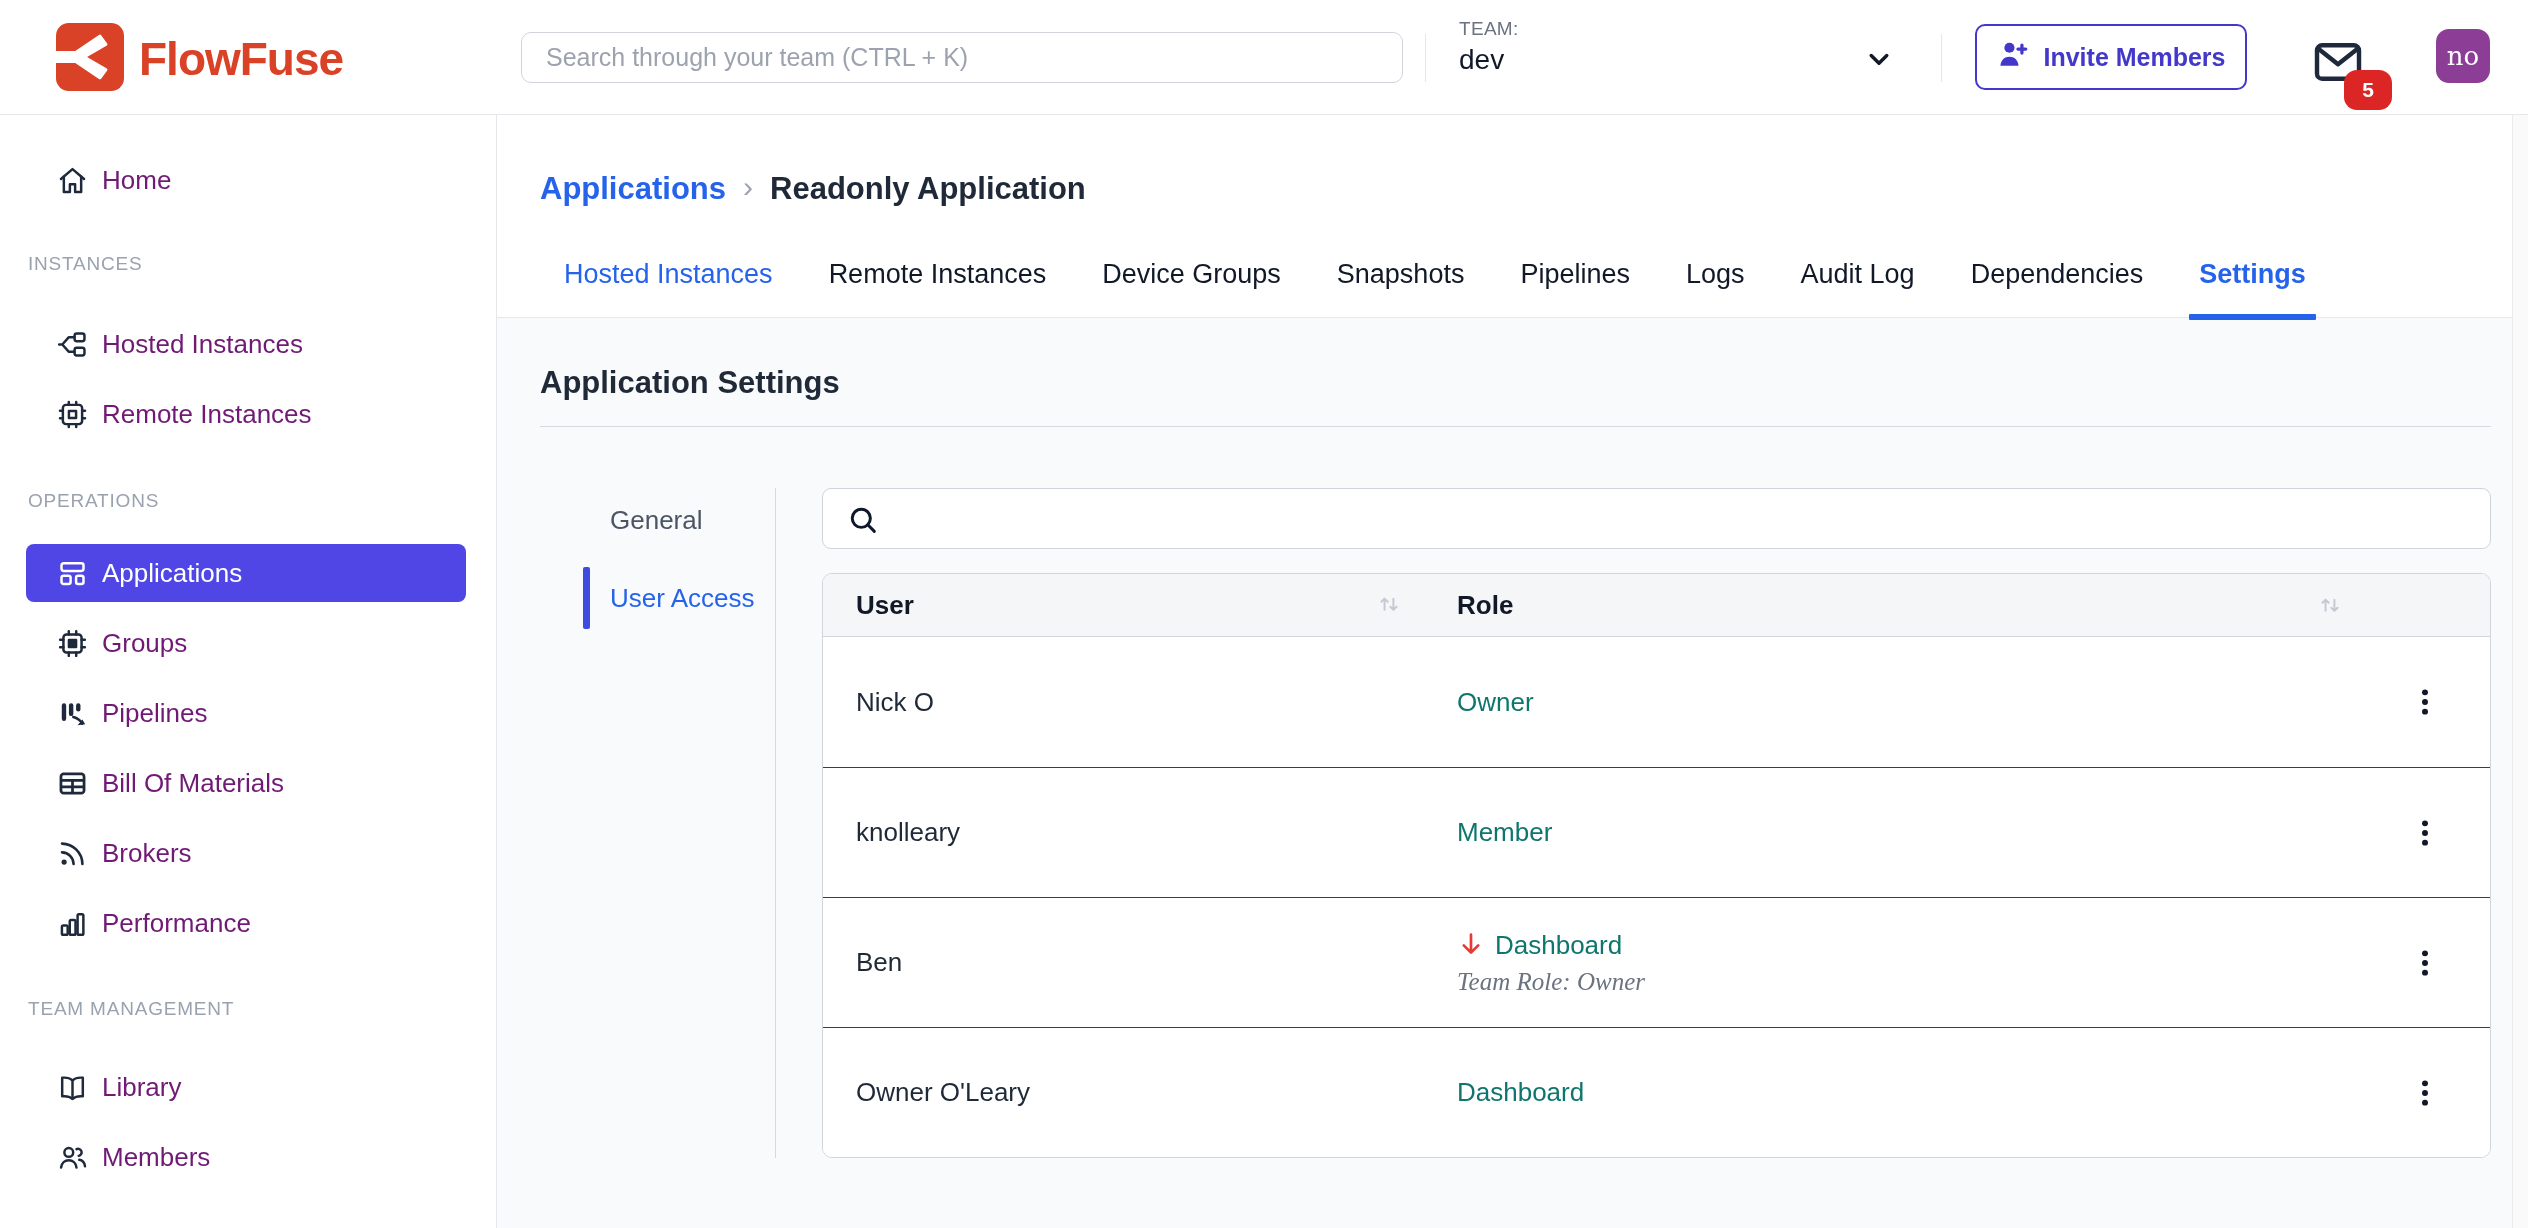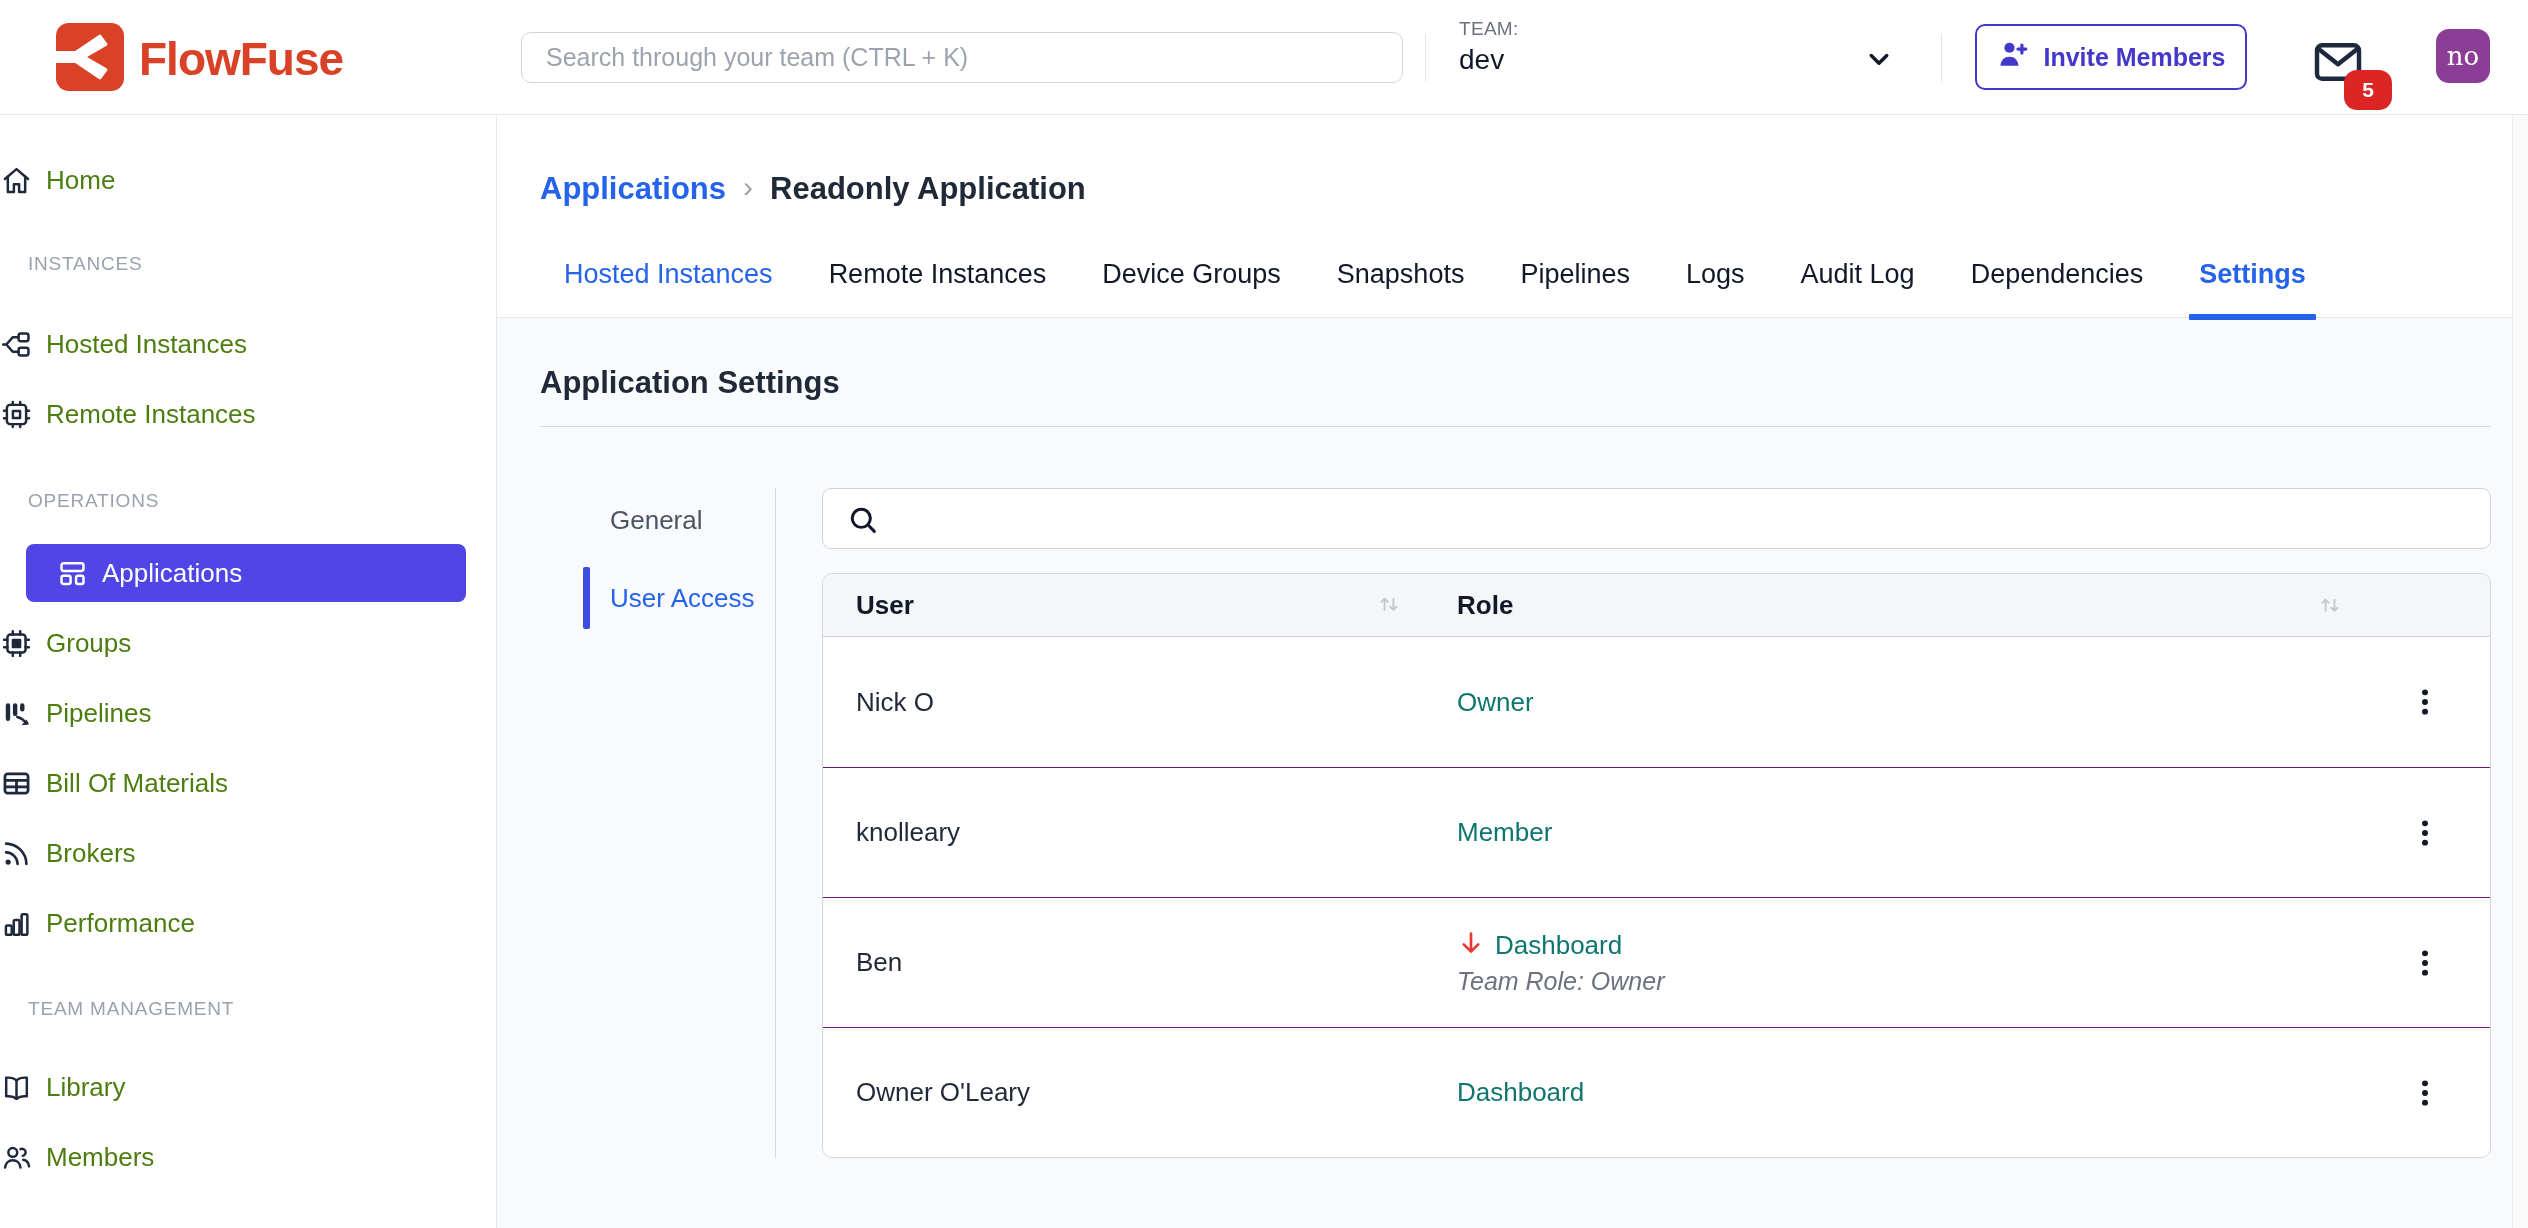--- a/index.html
+++ b/index.html
@@ -29,22 +29,22 @@
   .mail-badge { position:absolute; right:-12px; bottom:-6px; min-width:48px; height:40px; background:#dc2626;
                 border-radius:13px; color:#fff; font-size:21px; font-weight:700; display:flex;
                 align-items:center; justify-content:center; }
   .avatar { position:absolute; left:2436px; top:29px; width:54px; height:54px; background:#8c3e97;
             border-radius:13px; color:#fff; display:flex; align-items:center; justify-content:center;
             font-size:26px; font-family:"DejaVu Serif", serif; cursor:pointer; }
 
   
   .sidebar { position:absolute; left:0; top:115px; width:497px; bottom:0; background:#fff;
              border-right:1px solid #e5e7eb; padding-top:30px; }
-  .side-item { height:70px; display:flex; align-items:center; gap:13px;
-               font-size:26px; color:#4d7c0f; cursor:pointer; }
+  .side-item { height:70px; display:flex; align-items:center; padding-left:56px; gap:13px;
+               font-size:26px; color:#701a75; cursor:pointer; }
   .side-item svg { width:33px; height:33px; color:#1e293b; flex:none; }
   .side-item.selected { margin:0 30px 0 26px; height:58px; margin-top:6px; margin-bottom:6px;
                         padding-left:30px; background:#4f46e5; border-radius:8px; color:#fff; }
   .side-item.selected svg { color:#fff; }
   .side-label { font-size:19px; color:#9aa2af; letter-spacing:.8px; padding-left:28px; height:30px;
                 display:flex; align-items:center; }
   .lbl-instances { margin-top:34px; margin-bottom:30px; }
   .lbl-operations { margin-top:37px; margin-bottom:28px; }
   .lbl-team { margin-top:36px; margin-bottom:28px; }
 
@@ -92,21 +92,21 @@
   .col-role { flex:1; display:flex; align-items:flex-end; }
   .col-actions { width:130px; flex:none; display:flex; align-items:center; justify-content:center; }
   .sort-btn { margin-left:auto; margin-right:54px; width:28px; height:30px; color:#c3cad3; cursor:pointer; }
   .sort-btn.right { margin-right:16px; }
   .t-row { height:130px; display:flex; align-items:center; font-size:26px; background:#fff; }
   .t-row + .t-row { border-top:1px solid #701a75; }
   .role-strong { font-weight:400; color:#0f766e; }
   .role-stack { display:flex; flex-direction:column; gap:6px; }
   .role-line { display:flex; align-items:center; gap:10px; }
   .arrow-down { width:28px; height:32px; color:#e53935; flex:none; }
-  .team-role { font-size:25px; font-style:italic; color:#6b7280; }
+  .team-role { font-size:25px; font-style:italic; color:#6b7280;font-family:Liberation Serif, serif; }
   .kebab { width:44px; height:56px; display:flex; align-items:center; justify-content:center; cursor:pointer;
            color:#111827; }
 </style>
 </head>
 <body>
 
 <div class="app">
 
   <div class="topbar">
     <div class="logo">

